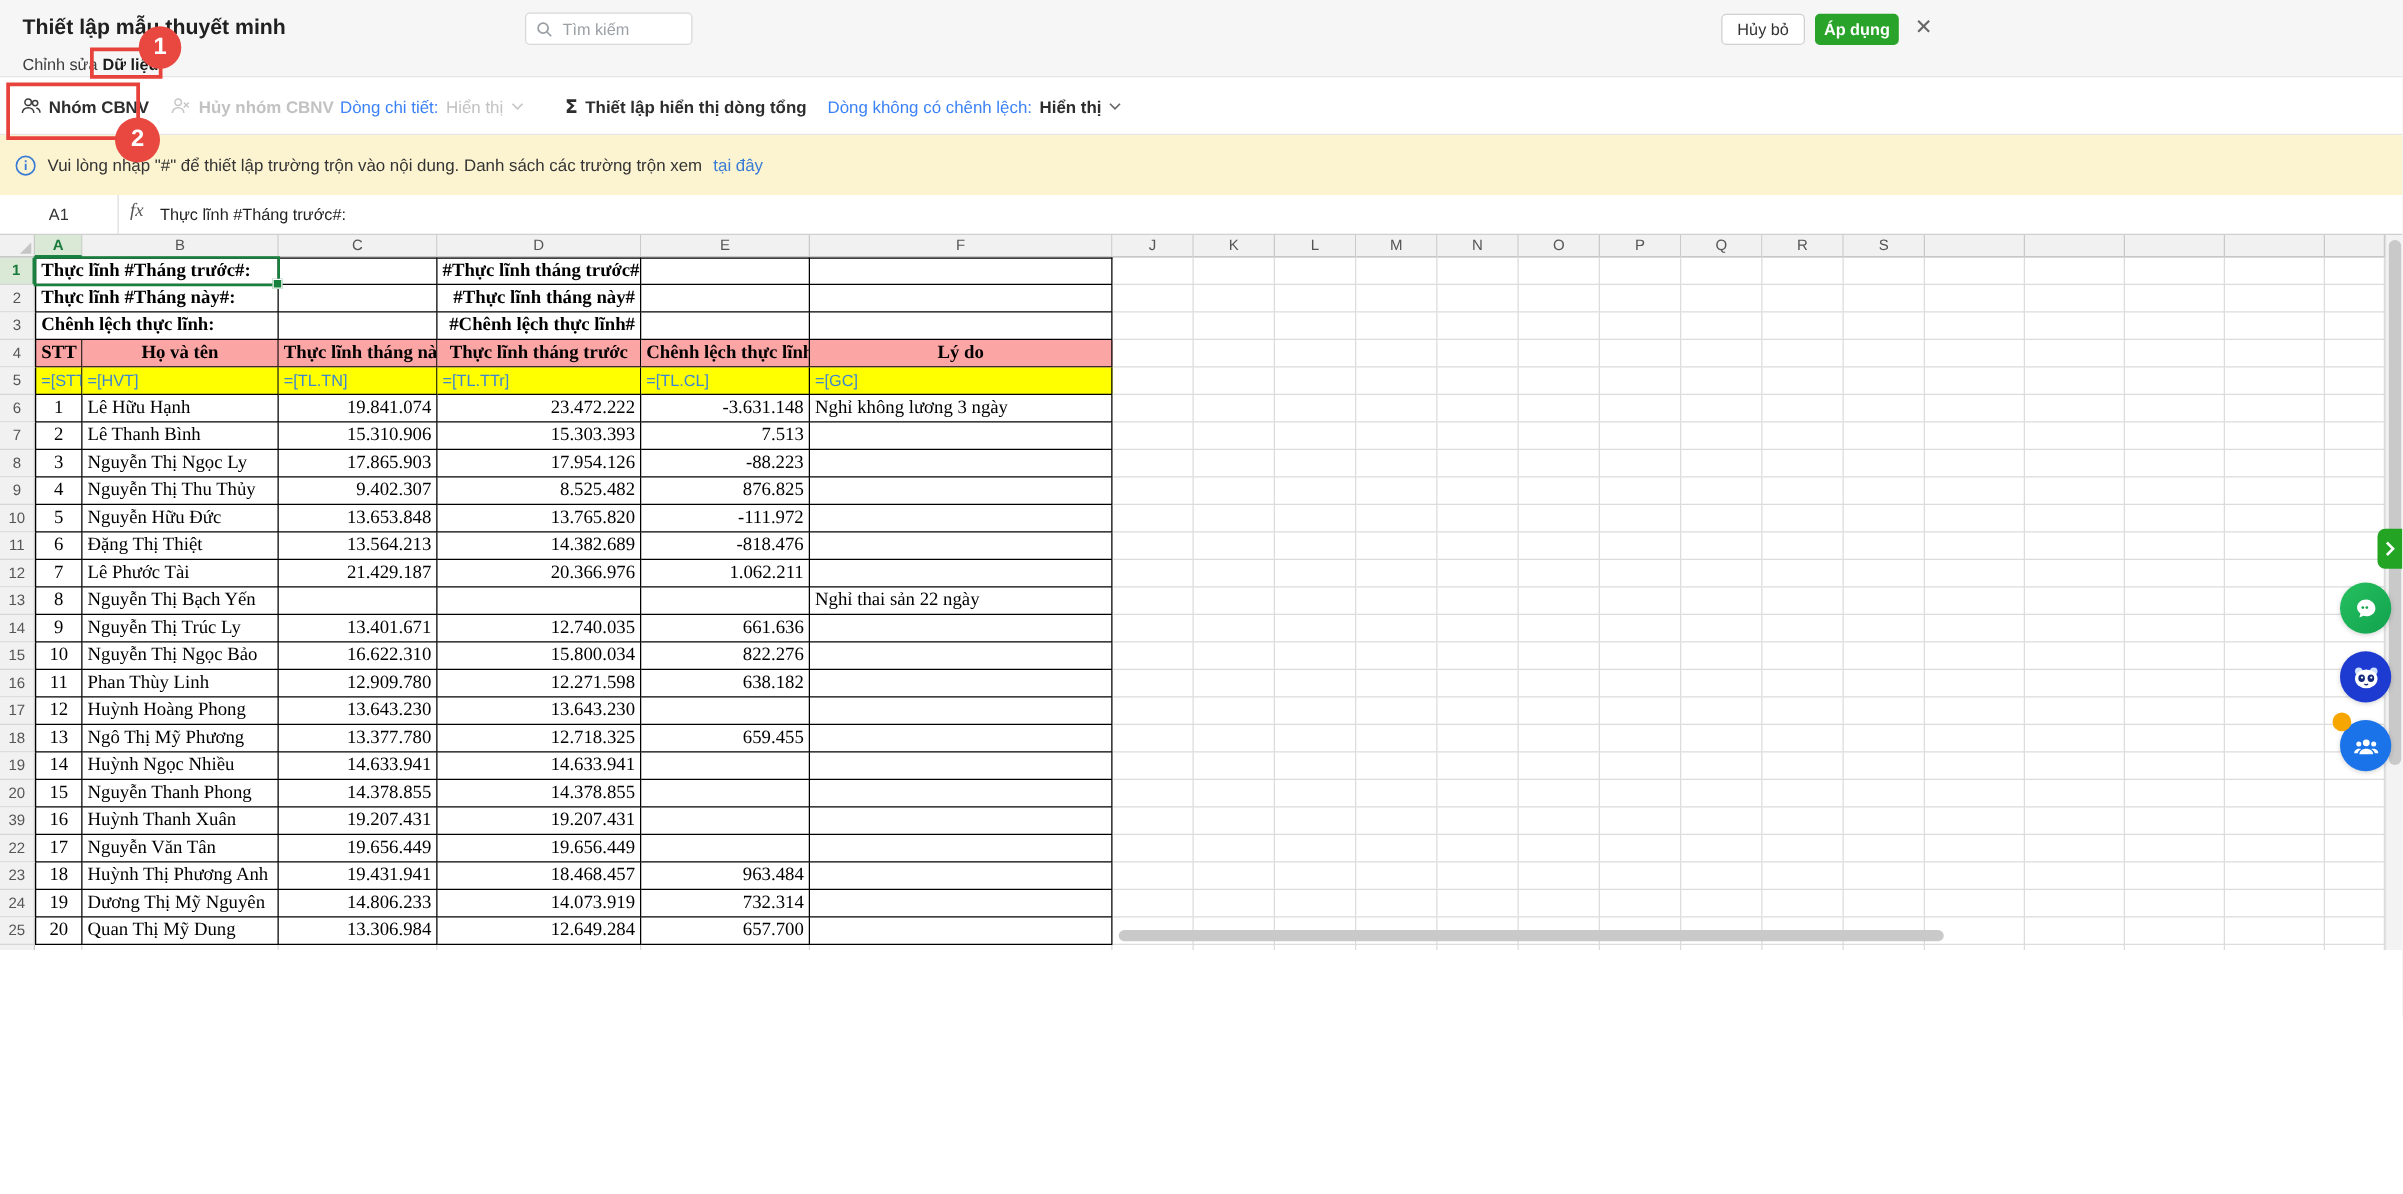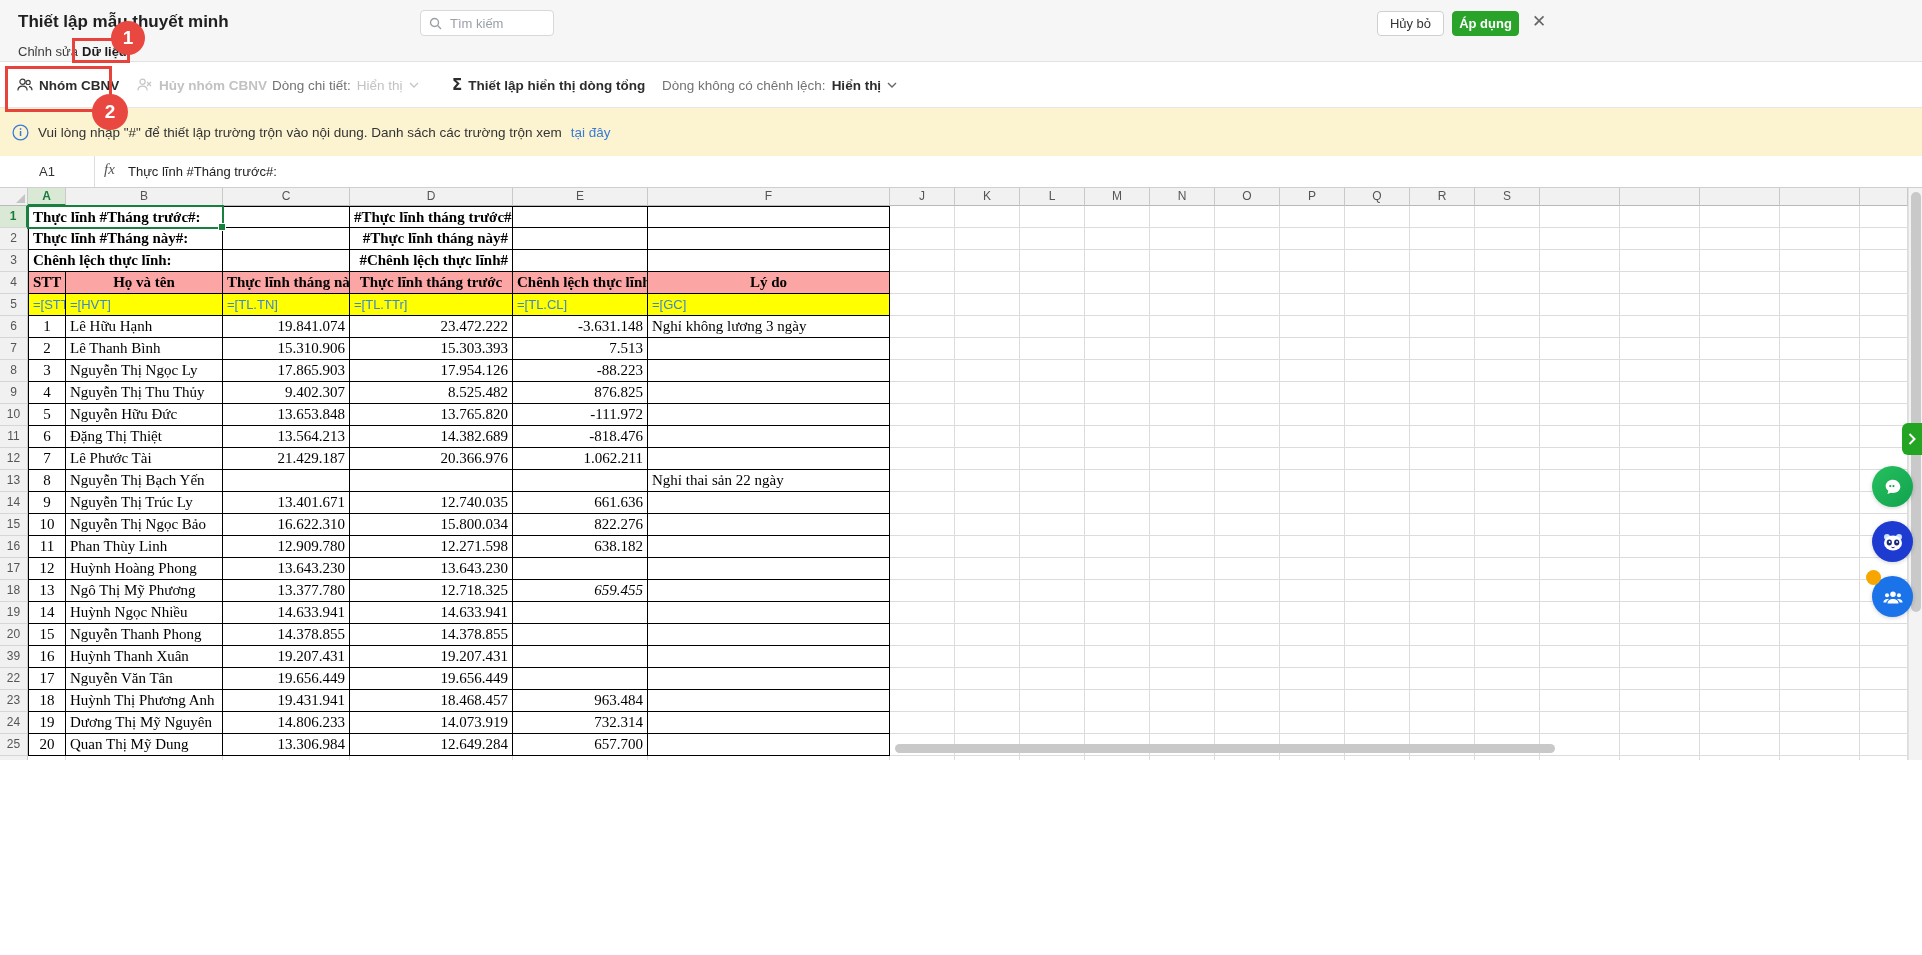--- a/index.html
+++ b/index.html
@@ -18,21 +18,21 @@
   .close-x{position:absolute;left:1528px;top:11px;width:22px;height:22px;color:#666;font-size:17px;line-height:22px;text-align:center;cursor:pointer;}
 
   .tabsrow{position:absolute;left:0;top:44px;width:100%;height:18px;background:#f6f6f7;border-bottom:1px solid #e2e2e2;}
   .tab{position:absolute;top:0;font-size:13px;color:#3c3c3c;cursor:pointer;}
   .tab.edit{left:18px;}
   .tab.data{left:82px;font-weight:bold;color:#1b1b1b;}
 
   .toolbar{position:absolute;left:0;top:62px;width:100%;height:46px;background:#fff;border-bottom:1px solid #e6e6e6;}
   .tb-item{position:absolute;top:0;height:46px;display:flex;align-items:center;gap:6px;font-size:13.5px;color:#2d2d2d;cursor:pointer;}
   .tb-item.disabled{color:#c2c2c2;cursor:default;}
-  .tb-label{color:#737373;}
+  .tb-label{color:#3b82f6;}
   .tb-value-disabled{color:#c2c2c2;}
   .chev{display:inline-block;width:10px;height:7px;}
   .sigma{font-size:15px;font-weight:bold;font-family:"DejaVu Sans",sans-serif;}
 
   .infobar{position:absolute;left:0;top:108px;width:100%;height:48px;background:#fcf4d1;display:flex;align-items:center;padding-left:12px;gap:9px;font-size:13.5px;color:#333;}
   .info-link{color:#3a7bd5;cursor:pointer;}
 
   .formulabar{position:absolute;left:0;top:156px;width:100%;height:32px;background:#fff;border-bottom:1px solid #cfcfcf;}
   .namebox{position:absolute;left:0;top:0;width:95px;height:31px;border-right:1px solid #ddd;text-align:center;line-height:31px;font-size:13px;color:#333;cursor:pointer;}
   .fx{position:absolute;left:104px;top:5px;font-family:"Liberation Serif",serif;font-style:italic;font-size:15px;color:#555;}
@@ -597,21 +597,21 @@
           <div class="g-cell" style="width: 80px;"></div>
           <div class="g-cell" style="width: 80px;"></div>
           <div class="g-cell" style="width: 48px;"></div>
         </div>
         <div class="g-row">
           <div class="rh">18</div>
           <div class="g-cell center tb bl" style="width: 38px;">13</div>
           <div class="g-cell tb" style="width: 157px;">Ngô Thị Mỹ Phương</div>
           <div class="g-cell right tb" style="width: 127px;">13.377.780</div>
           <div class="g-cell right tb" style="width: 163px;">12.718.325</div>
-          <div class="g-cell right tb" style="width: 135px; font-style: italic;">659.455</div>
+          <div class="g-cell right tb" style="width: 135px;">659.455</div>
           <div class="g-cell tb" style="width: 242px;"></div>
           <div class="g-cell" style="width: 65px;"></div>
           <div class="g-cell" style="width: 65px;"></div>
           <div class="g-cell" style="width: 65px;"></div>
           <div class="g-cell" style="width: 65px;"></div>
           <div class="g-cell" style="width: 65px;"></div>
           <div class="g-cell" style="width: 65px;"></div>
           <div class="g-cell" style="width: 65px;"></div>
           <div class="g-cell" style="width: 65px;"></div>
           <div class="g-cell" style="width: 65px;"></div>

